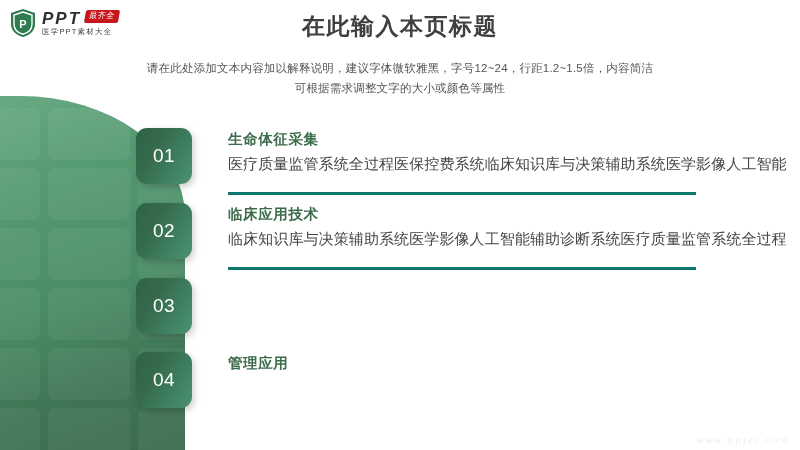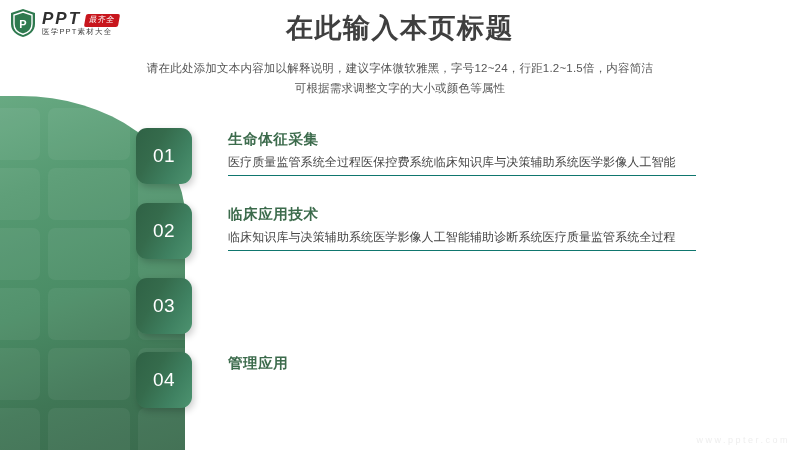--- a/index.html
+++ b/index.html
@@ -34,21 +34,21 @@
   }
   .logo-shield svg { display: block; }
   .logo-text-wrap {
     display: flex;
     flex-direction: column;
     justify-content: center;
     gap: 1px;
   }
   .logo-row-top {
     display: flex;
-    align-items: flex-end;
+    align-items: flex-start;
     gap: 4px;
   }
   .logo-ppt {
     font-size: 17px;
     font-weight: bold;
     color: #2f2f2f;
     letter-spacing: 2px;
     font-style: italic;
     line-height: 1;
   }
@@ -71,21 +71,21 @@
     white-space: nowrap;
   }
 
   
   .page-title {
     position: absolute;
     top: 14px;
     left: 0;
     width: 800px;
     text-align: center;
-    font-size: 27px;
+    font-size: 23px;
     font-weight: bold;
     color: #3f3f3f;
     letter-spacing: 1.5px;
     line-height: 1.1;
   }
   .page-subtitle {
     position: absolute;
     top: 58px;
     left: 0;
     width: 800px;
@@ -159,26 +159,26 @@
   }
   .row-heading {
     font-size: 14.5px;
     font-weight: bold;
     color: #3c6b4c;
     letter-spacing: 0.6px;
     line-height: 1.3;
     margin-bottom: 5px;
   }
   .row-desc {
-    font-size: 12px;
+    font-size: 15px;
     color: #454545;
     letter-spacing: 0.1px;
     line-height: 1.35;
-    padding-bottom: 5px;
-    border-bottom: 1px solid #0f766e;
+    padding-bottom: 18px;
+    border-bottom: 3px solid #0f766e;
     white-space: nowrap;
   }
 
   
   .footer-watermark {
     position: absolute;
     right: 10px;
     bottom: 5px;
     font-size: 9px;
     color: #eeeeee;

